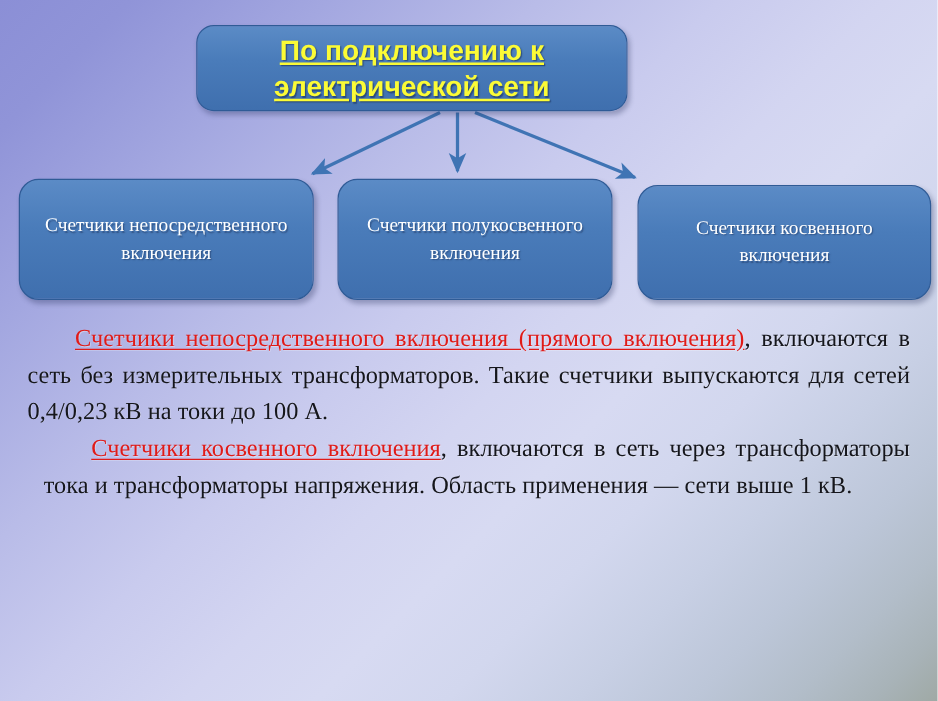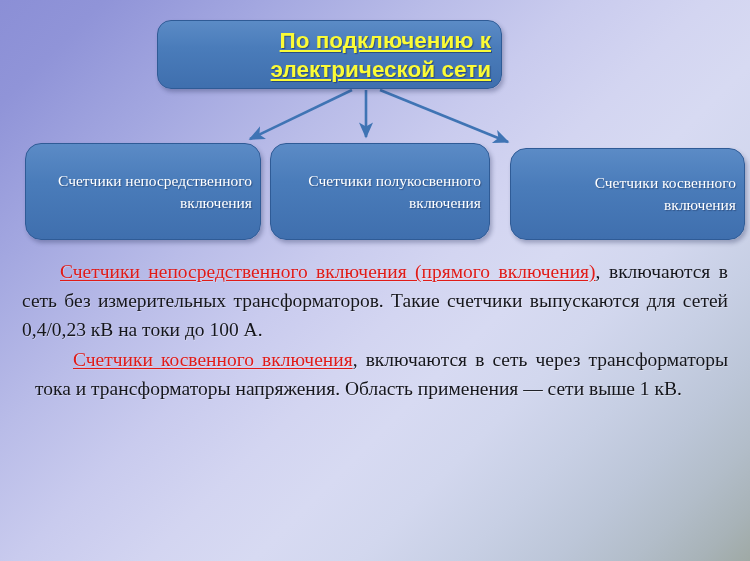--- a/index.html
+++ b/index.html
@@ -52,21 +52,21 @@
   .flow-box {
     position: absolute;
     box-sizing: border-box;
     background: linear-gradient(180deg, #5b8bc6 0%, #4a7cba 40%, #3f6fae 100%);
     border: 1.5px solid #2f5b96;
     border-radius: 16px;
     box-shadow: 2px 3px 4px rgba(40, 50, 90, 0.33);
     display: flex;
     align-items: center;
     justify-content: center;
-    text-align: right;
+    text-align: center;
   }
   #title-box {
     left: 157px;
     top: 20px;
     width: 345px;
     height: 69px;
     border-radius: 14px;
     z-index: 3;
   }
   #title-box .box-text {
@@ -86,21 +86,21 @@
     z-index: 3;
   }
   .child-box .box-text {
     color: #ffffff;
     font-family: "Liberation Serif", serif;
     font-size: 15.5px;
     line-height: 22px;
     text-shadow: 1px 1px 1px rgba(25, 45, 85, 0.5);
     padding: 0 8px;
   }
-  #box-direct  { left: 15px;  width: 236px; margin-left: 10px; }
+  #box-direct  { left: 15px;  width: 236px; }
   #box-semi    { left: 270px; width: 220px; }
   #box-indirect{ left: 510px; width: 235px; top: 148px; height: 92px; }
 
   
   #body-text {
     position: absolute;
     left: 22px;
     top: 257px;
     width: 706px;
   }

